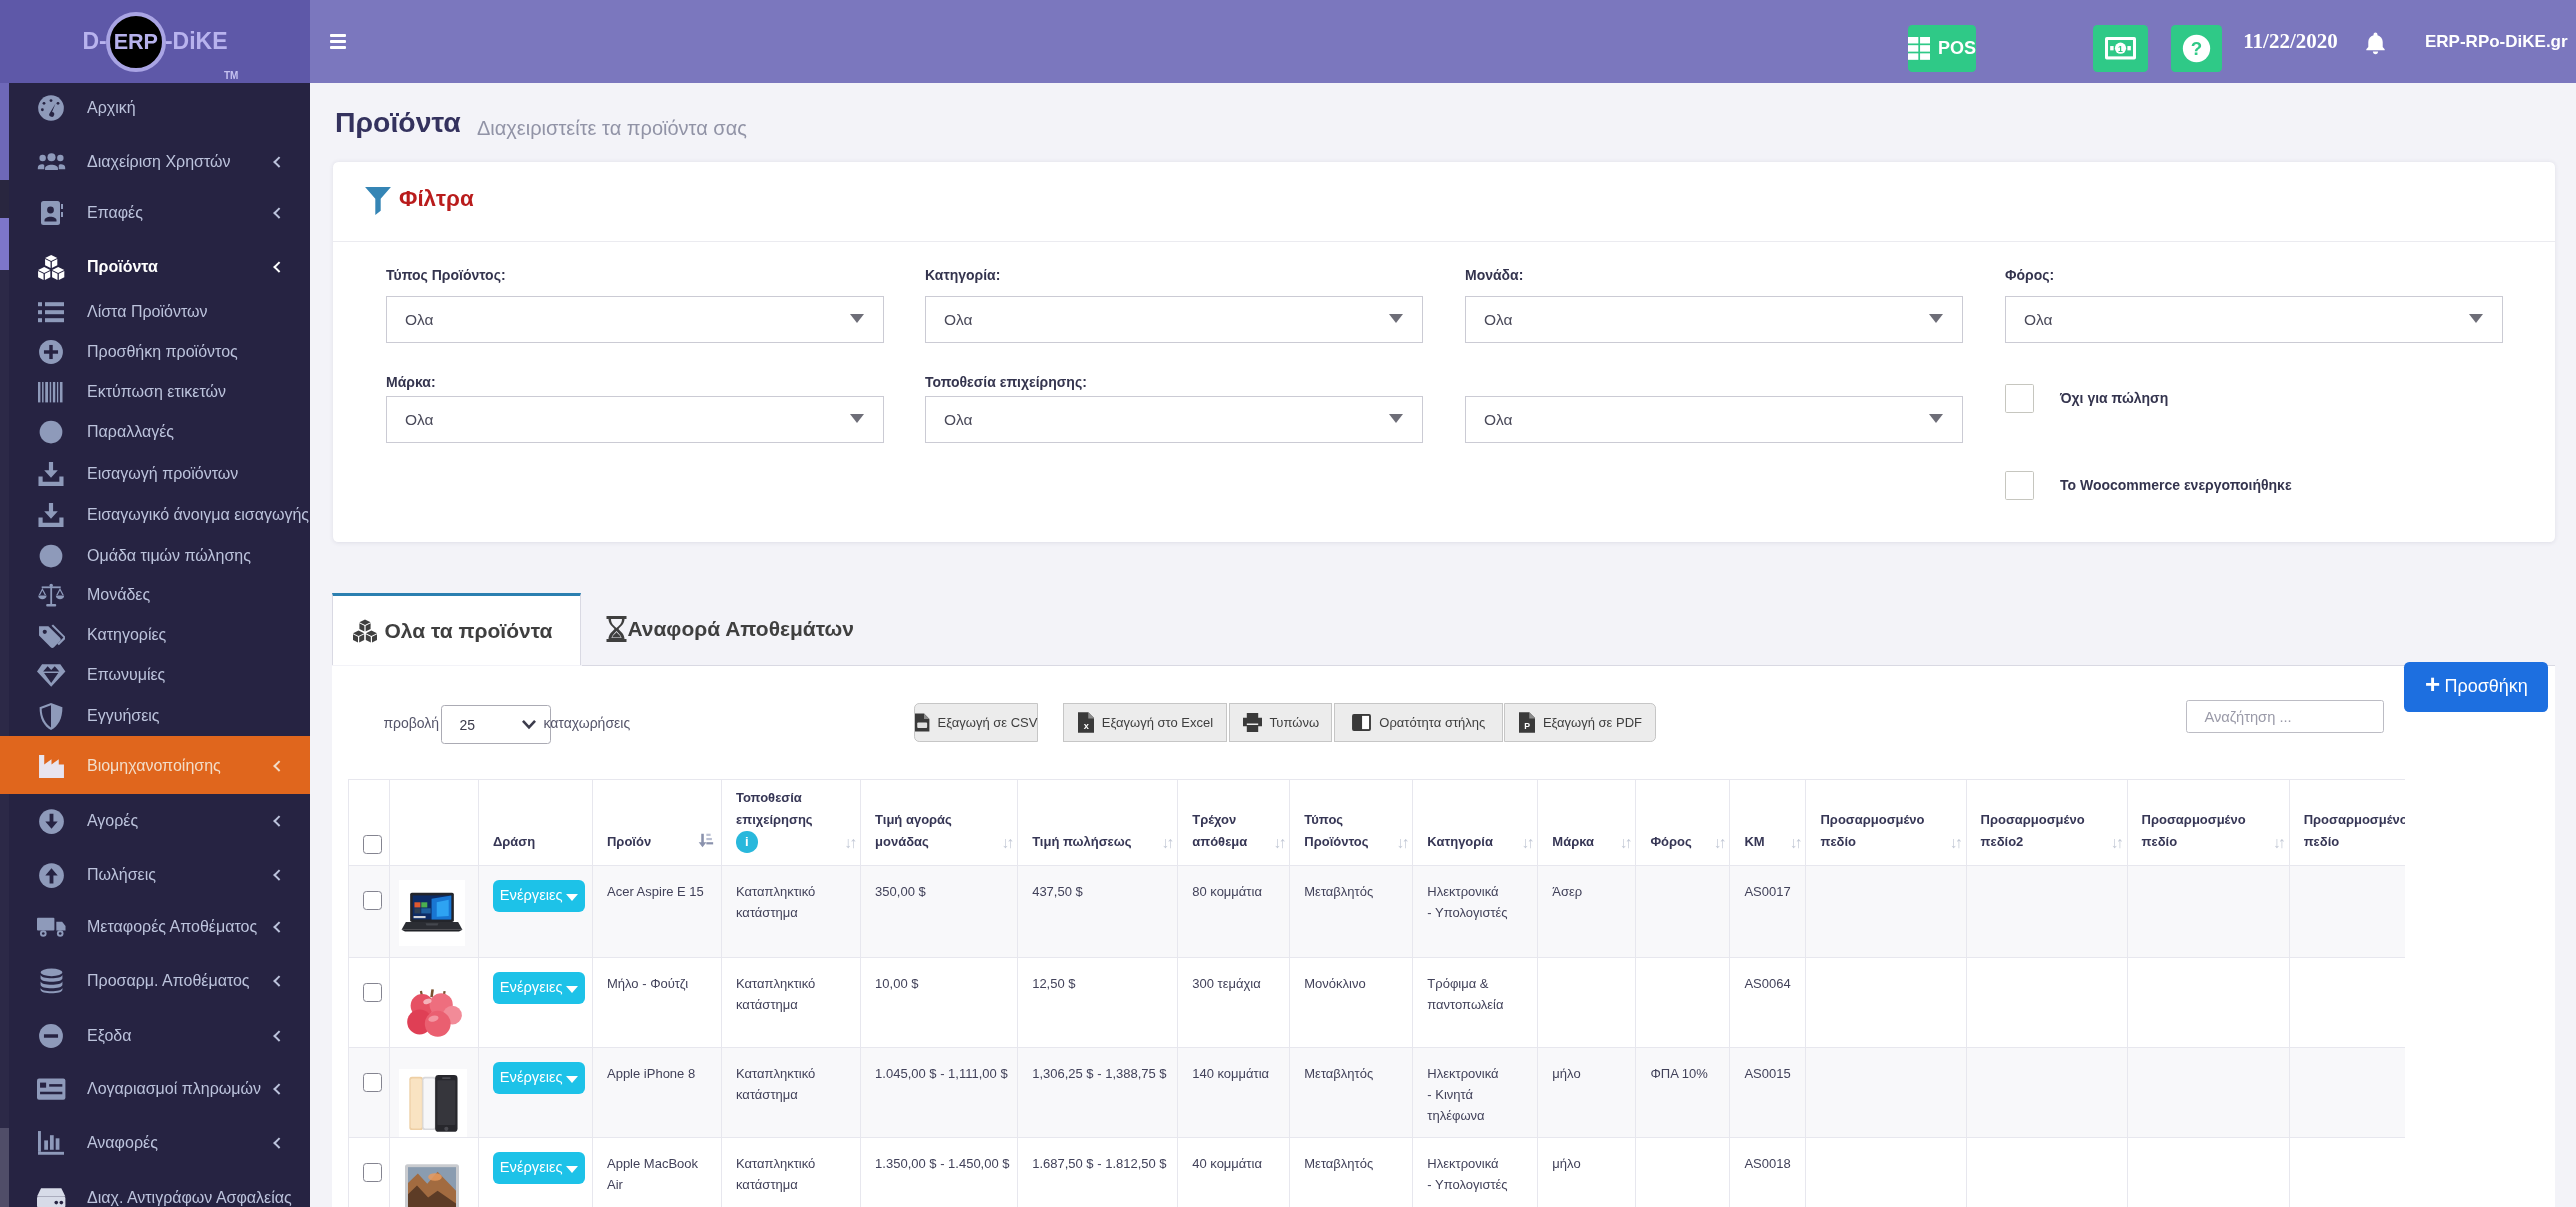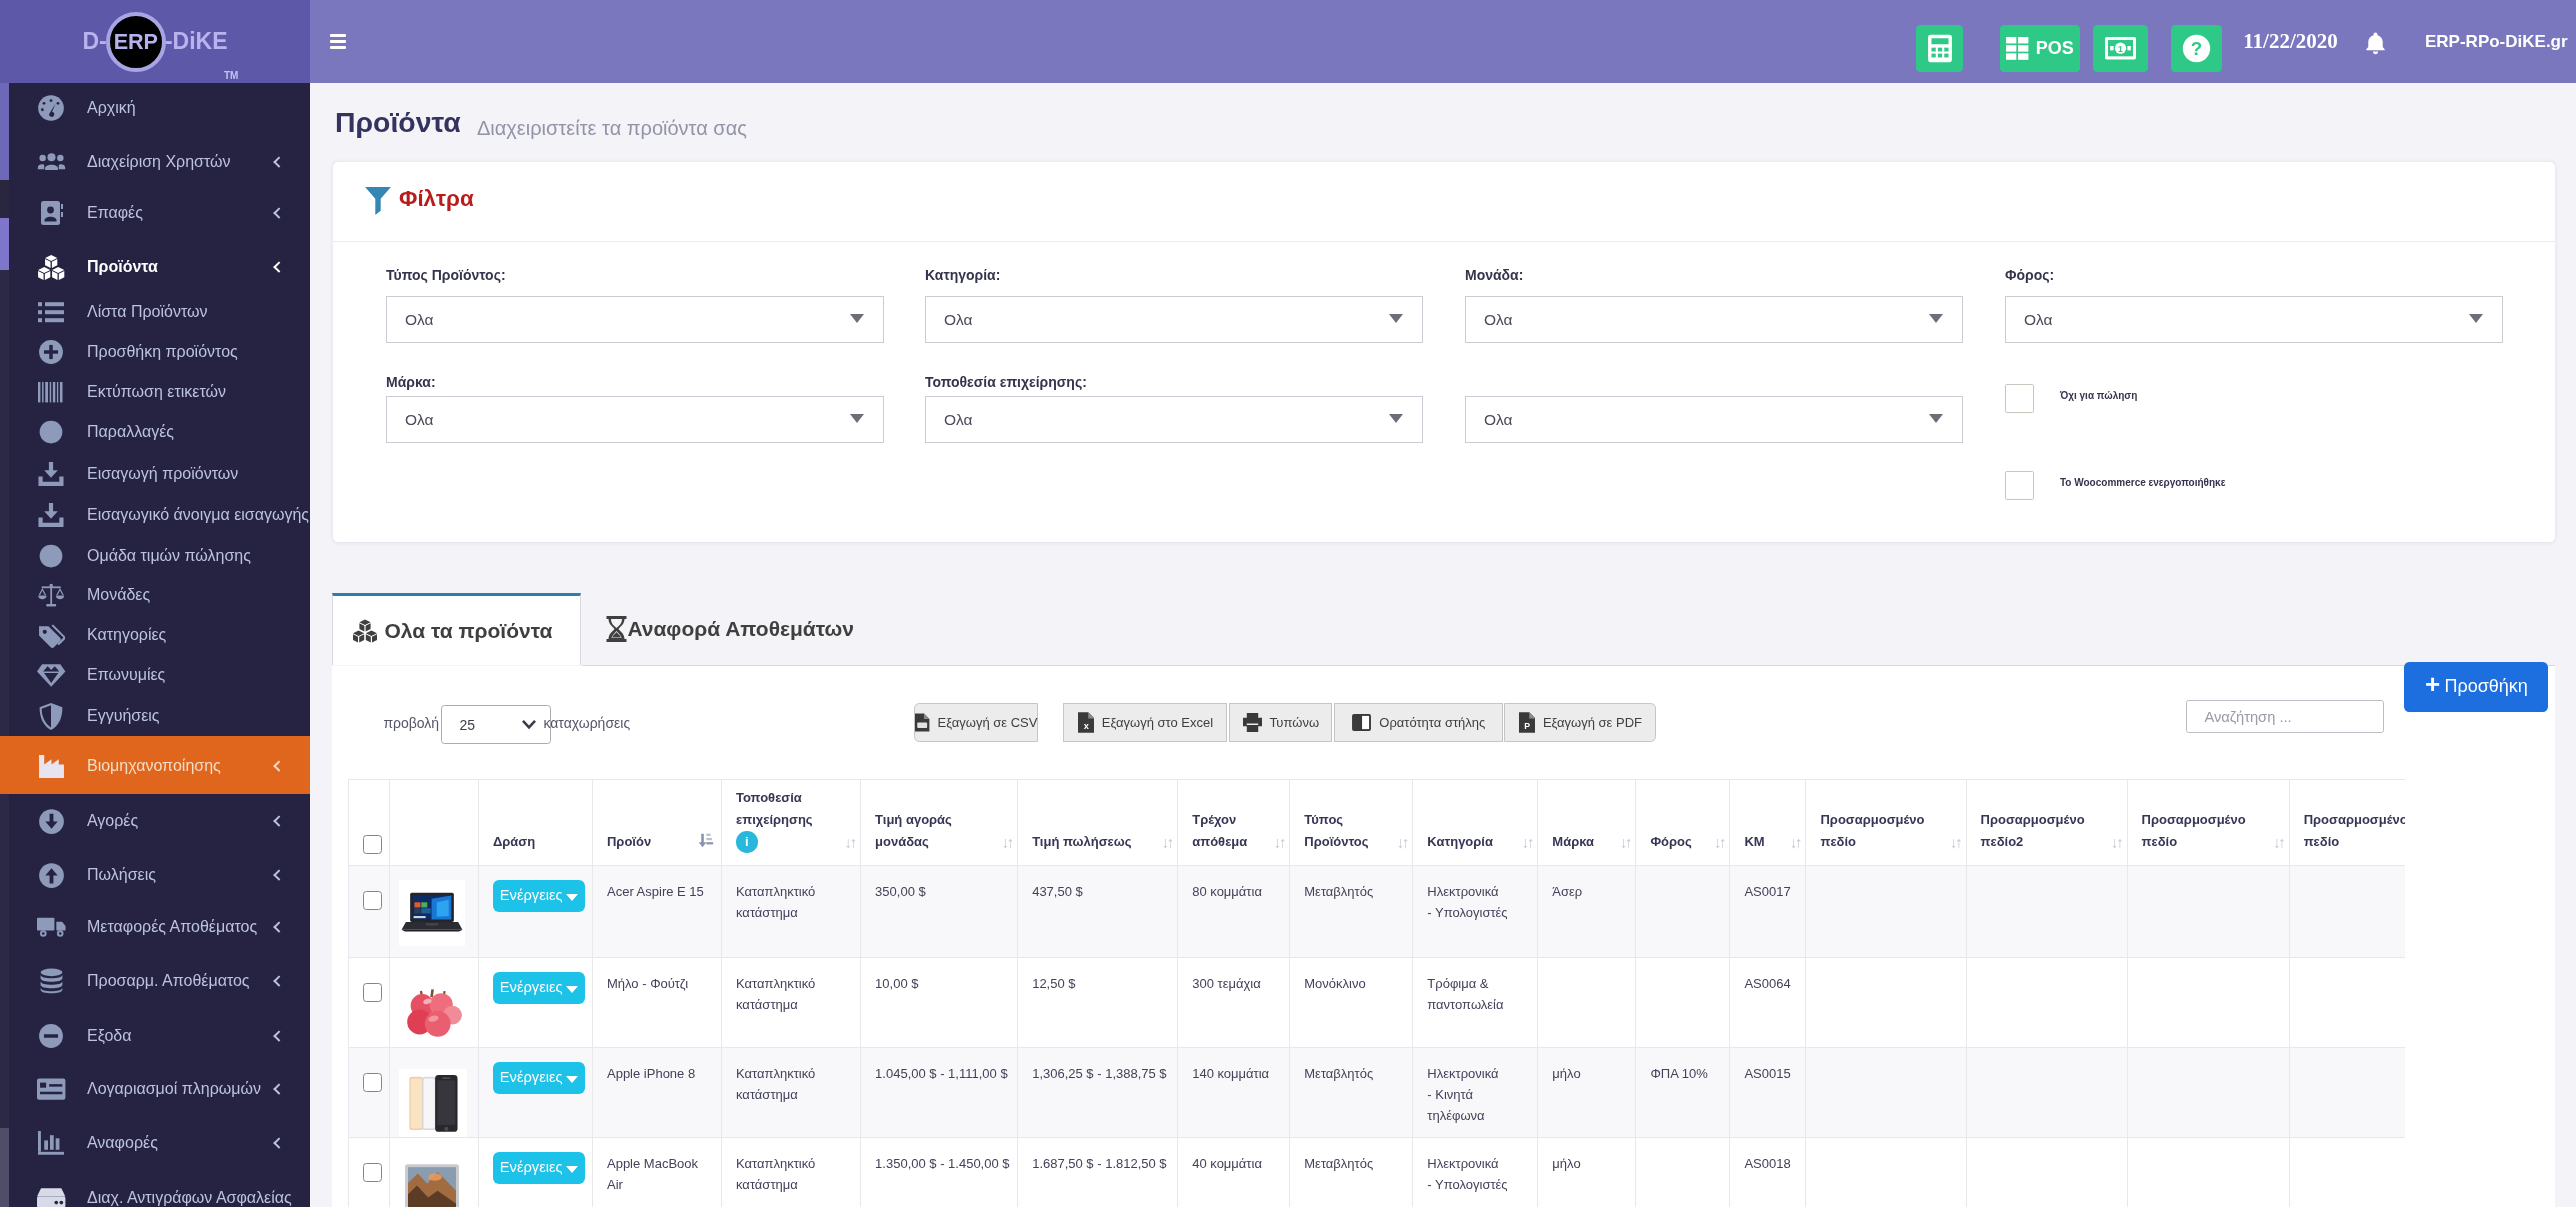--- a/index.html
+++ b/index.html
@@ -39,21 +39,21 @@
   #pgsub { position:absolute; left:167px; top:34px; font-size:20px; color:#9193a6; }
 
   
   #fcard { position:absolute; left:23px; top:79px; width:2222px; height:380px; background:#fff; border-radius:5.2px; box-shadow:0 0.9px 4.3px rgba(50,50,93,.1); }
   #ftitle { position:absolute; left:66px; top:24px; font-size:22.4px; font-weight:bold; color:#b91c1c; }
   #fdivider { position:absolute; left:0; top:79px; width:2222px; height:0.9px; background:#ebebf0; }
   .flabel { position:absolute; font-size:14px; font-weight:bold; color:#34344e; }
   .fselect { position:absolute; width:498px; height:47px; background:#fff; border:0.9px solid #cbcbd4; display:flex; align-items:center; color:#4a4a5a; font-size:15.5px; padding-left:18px; }
   .fselect .car { position:absolute; right:19px; top:17px; width:0; height:0; border-left:7.8px solid transparent; border-right:7.8px solid transparent; border-top:9.5px solid #6e6e78; }
   .fcheck { position:absolute; width:29px; height:29px; border:0.9px solid #c6c6bf; border-radius:1.7px; background:#fff; }
-  .fchecklabel { position:absolute; font-size:10px; font-weight:bold; color:#34344e; }
+  .fchecklabel { position:absolute; font-size:14px; font-weight:bold; color:#34344e; }
 
   
   #tabs { position:absolute; left:22.4px; top:510px; width:2223px; height:72px; }
   #tab1 { position:absolute; left:0; top:0; width:249px; height:72px; background:#fff; border-top:3.4px solid #2b7fb0; border-left:0.9px solid #d9d9e3; border-right:0.9px solid #d9d9e3; display:flex; align-items:center; }
   #tab2 { position:absolute; left:274px; top:0; height:72px; display:flex; align-items:center; }
   .tabtxt { font-size:21px; font-weight:bold; color:#3f3f3f; }
   #tabline { position:absolute; left:250px; top:72px; width:1973px; height:0.9px; background:#d9d9e3; }
 
   
   #panel { position:absolute; left:22.4px; top:583px; width:2223px; height:542px; background:#fff; }
@@ -102,21 +102,21 @@
       <rect x="1" y="1" width="28" height="32" rx="3" fill="#fff"></rect>
       <rect x="5" y="5" width="20" height="7" fill="#2fc987"></rect>
       <rect x="5" y="16" width="5" height="4.5" fill="#2fc987"></rect>
       <rect x="12.5" y="16" width="5" height="4.5" fill="#2fc987"></rect>
       <rect x="20" y="16" width="5" height="4.5" fill="#2fc987"></rect>
       <rect x="5" y="23" width="5" height="4.5" fill="#2fc987"></rect>
       <rect x="12.5" y="23" width="5" height="4.5" fill="#2fc987"></rect>
       <rect x="20" y="23" width="5" height="4.5" fill="#2fc987"></rect>
     </svg>
 </div>
-<div class="gbtn" style="left:2000px;width:80px;">
+<div class="gbtn" style="left:1908px;width:68px;justify-content:space-between;">
   <svg width="22.4" height="22.4" viewBox="0 0 26 26" style="margin-right:7px;">
       <rect x="0" y="0" width="12" height="7.5" fill="#fff"></rect>
       <rect x="14" y="0" width="12" height="7.5" fill="#fff"></rect>
       <rect x="0" y="9.5" width="12" height="7.5" fill="#fff"></rect>
       <rect x="14" y="9.5" width="12" height="7.5" fill="#fff"></rect>
       <rect x="0" y="19" width="12" height="7.5" fill="#fff"></rect>
       <rect x="14" y="19" width="12" height="7.5" fill="#fff"></rect>
     </svg>
   <span style="font-weight:bold;font-size:18px;">POS</span>
 </div>

